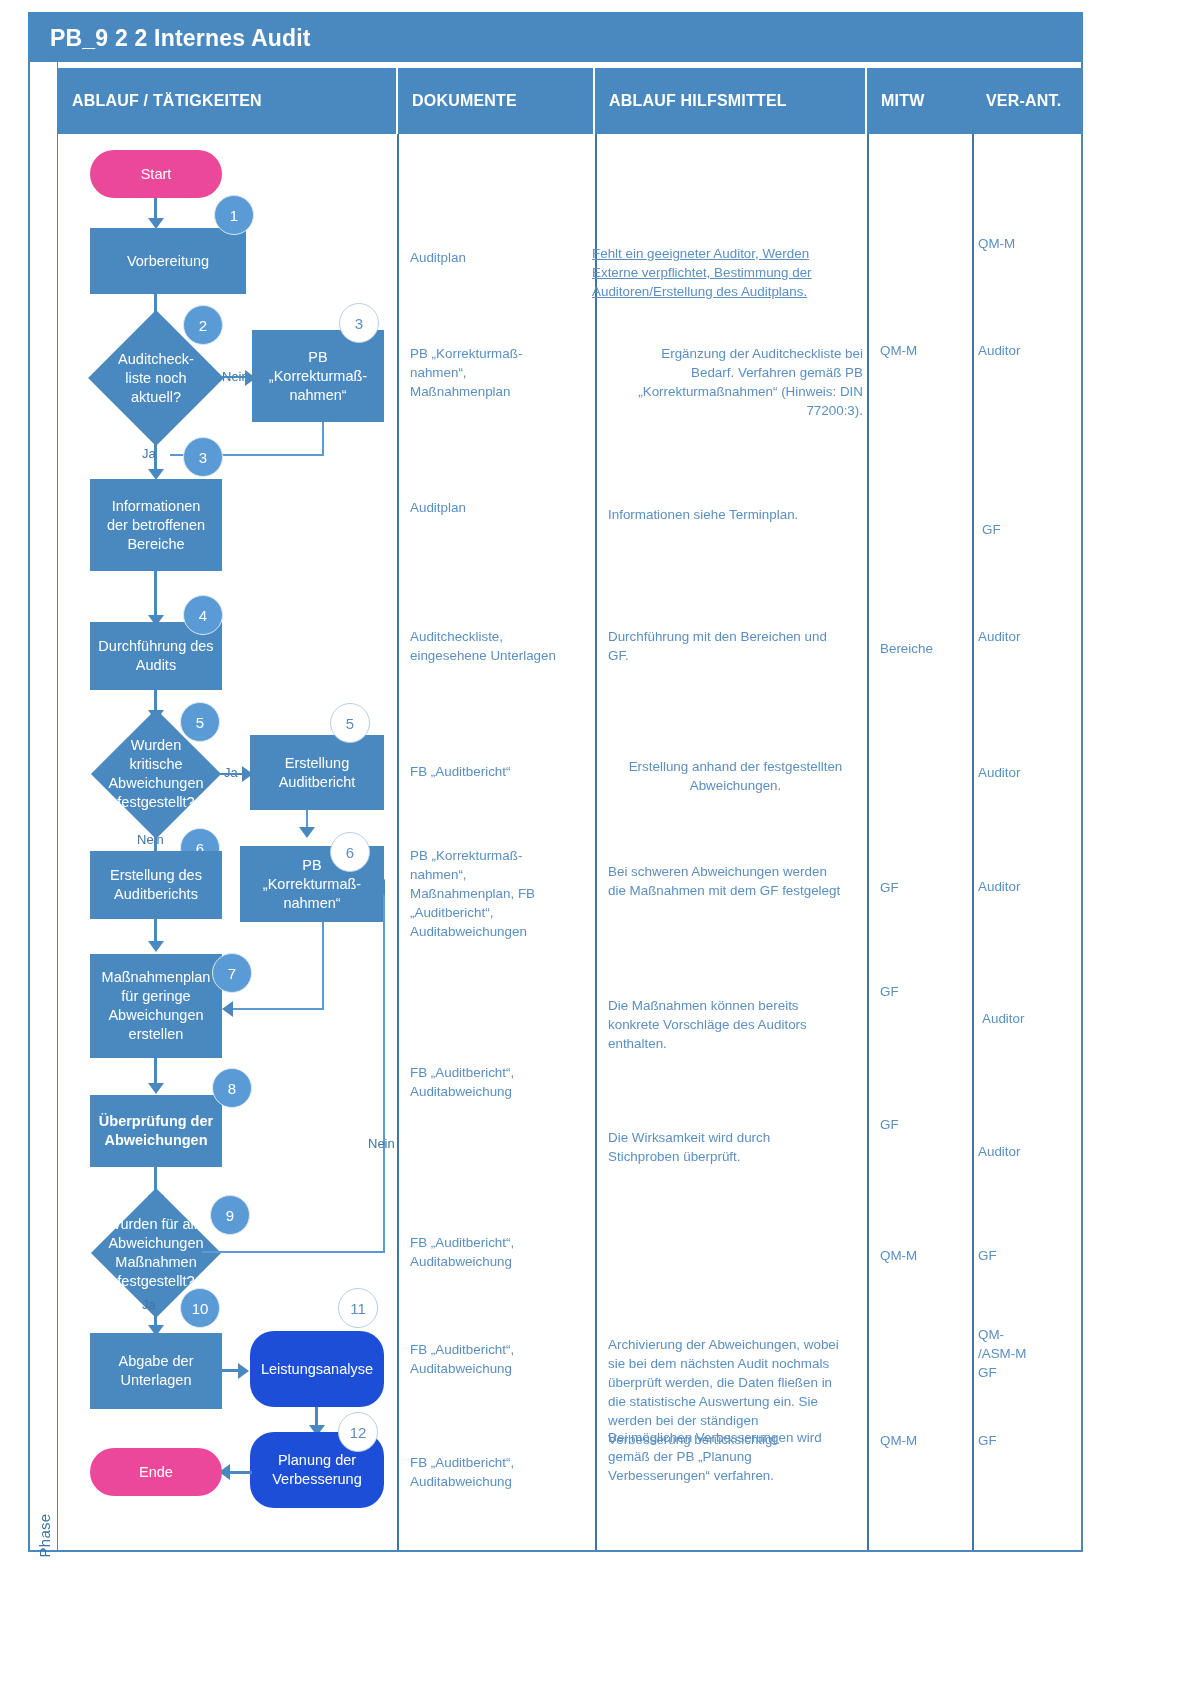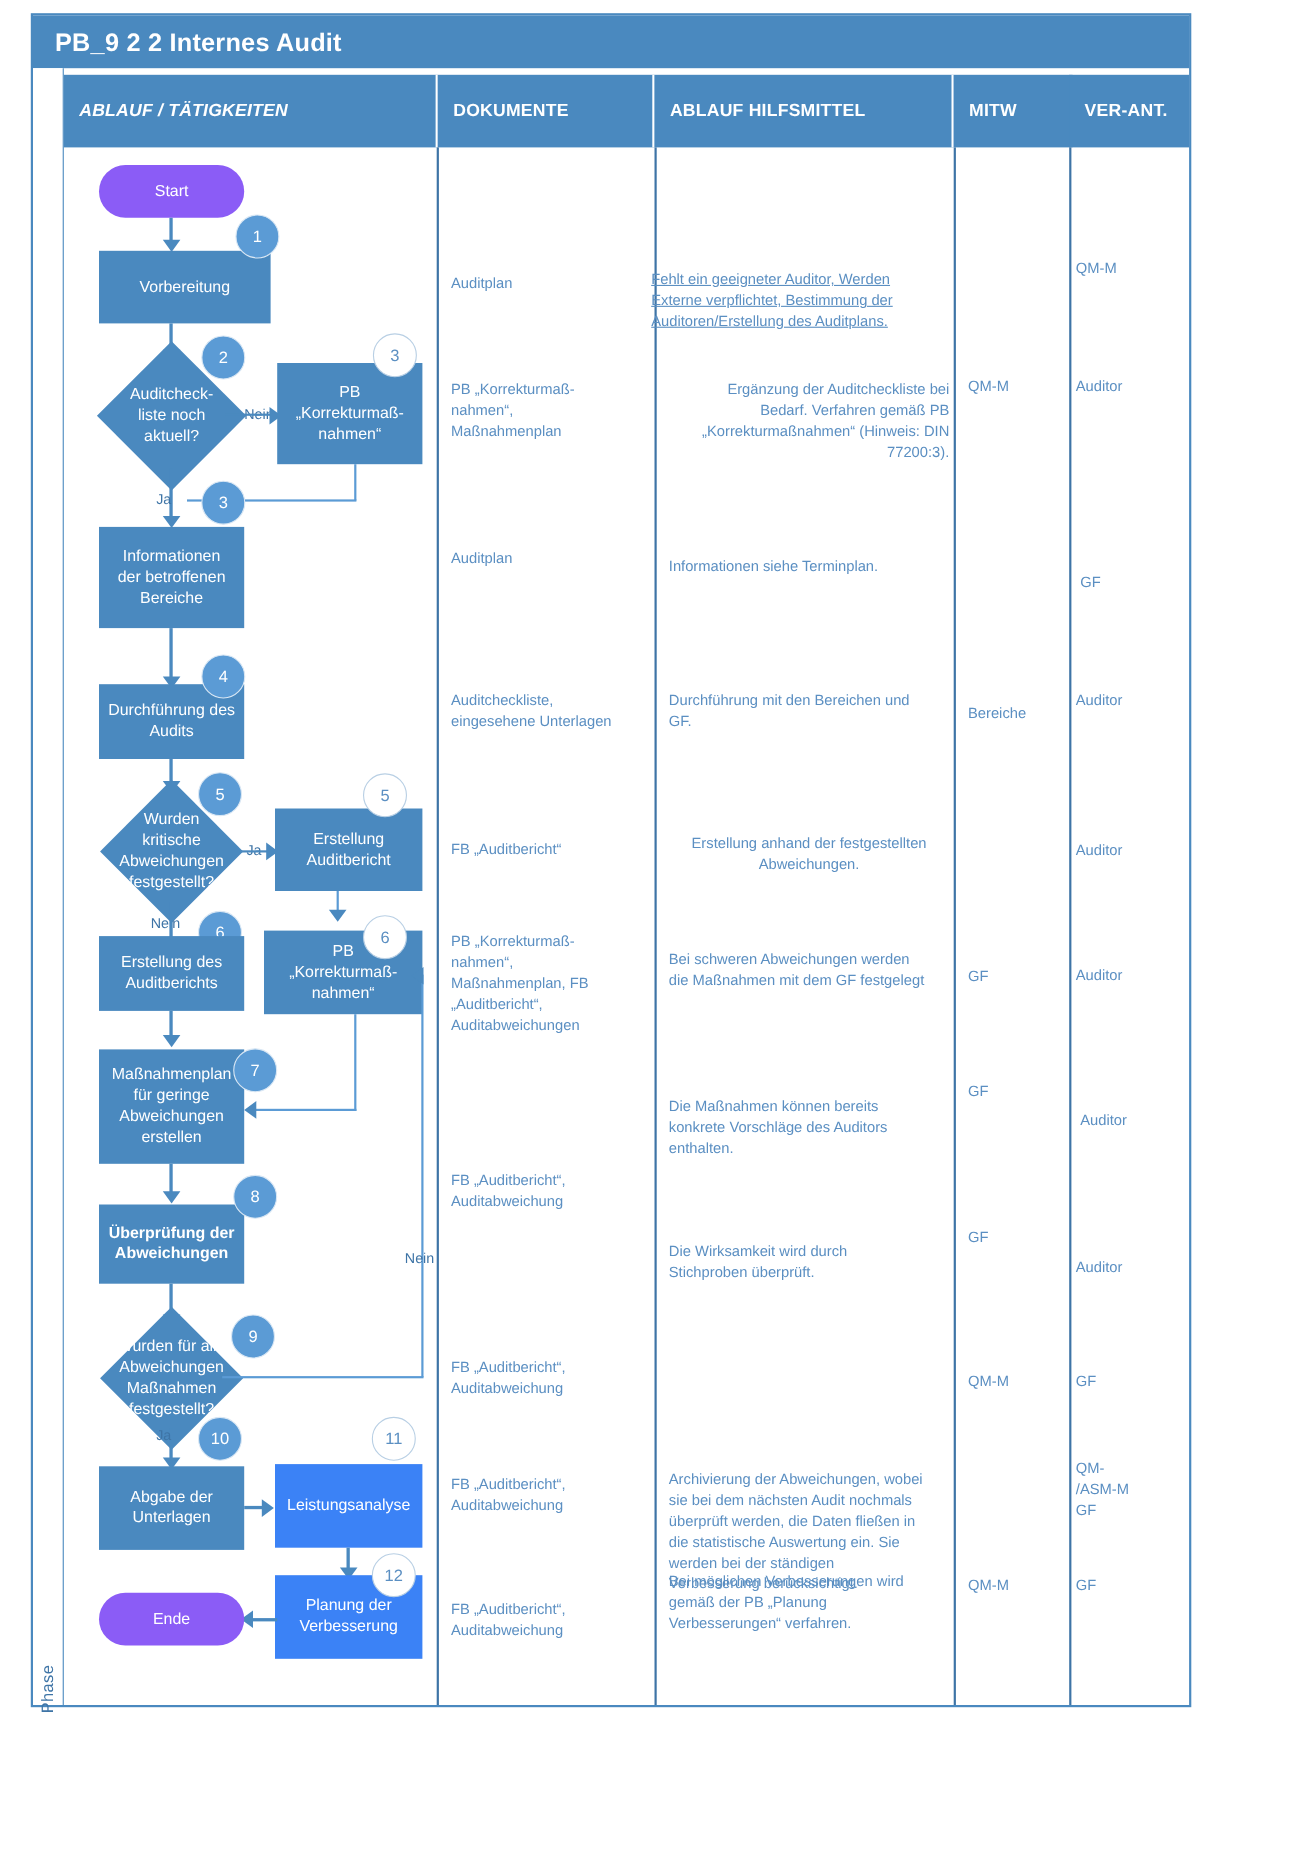--- a/index.html
+++ b/index.html
@@ -111,23 +111,23 @@
     color: #ffffff;
     display: flex;
     align-items: center;
     justify-content: center;
     text-align: center;
     font-size: 14.5px;
     line-height: 19px;
     white-space: pre-line;
   }
   .proc       { background: #4a89bf; }
-  .proc-light { background: #3b82f6; }
+  .proc-light { background: #1d4ed8; border-radius: 24px; }
   .term {
-    background: #8b5cf6;
+    background: #ec4899;
     border-radius: 26px;
   }
   .diamond-wrap { position: absolute; }
   .diamond-wrap .dia {
     position: absolute;
     left: 0; top: 0;
     width: 100%; height: 100%;
     background: #4a89bf;
     transform: rotate(45deg);
   }
@@ -202,21 +202,21 @@
 
   <div class="outer-frame"></div>
 
   <div class="title-bar">PB_9 2 2 Internes Audit</div>
 
   <div class="phase-band">
     <div class="phase-label">Phase</div>
   </div>
 
   <div class="head-row">
-    <div class="head-cell" style="left:0px;width:340px;font-style:italic;">ABLAUF / TÄTIGKEITEN</div>
+    <div class="head-cell" style="left:0px;width:340px;">ABLAUF / TÄTIGKEITEN</div>
     <div class="head-cell" style="left:340px;width:197px;">DOKUMENTE</div>
     <div class="head-cell" style="left:537px;width:272px;">ABLAUF HILFSMITTEL</div>
     <div class="head-cell" style="left:809px;width:108px;">MITW</div>
     <div class="head-cell" style="left:914px;width:109px;border-right:none;">VER-ANT.</div>
   </div>
 
   <div class="col-sep" style="left:397px;"></div>
   <div class="col-sep" style="left:595px;"></div>
   <div class="col-sep" style="left:867px;"></div>
   <div class="col-sep" style="left:972px;"></div>

